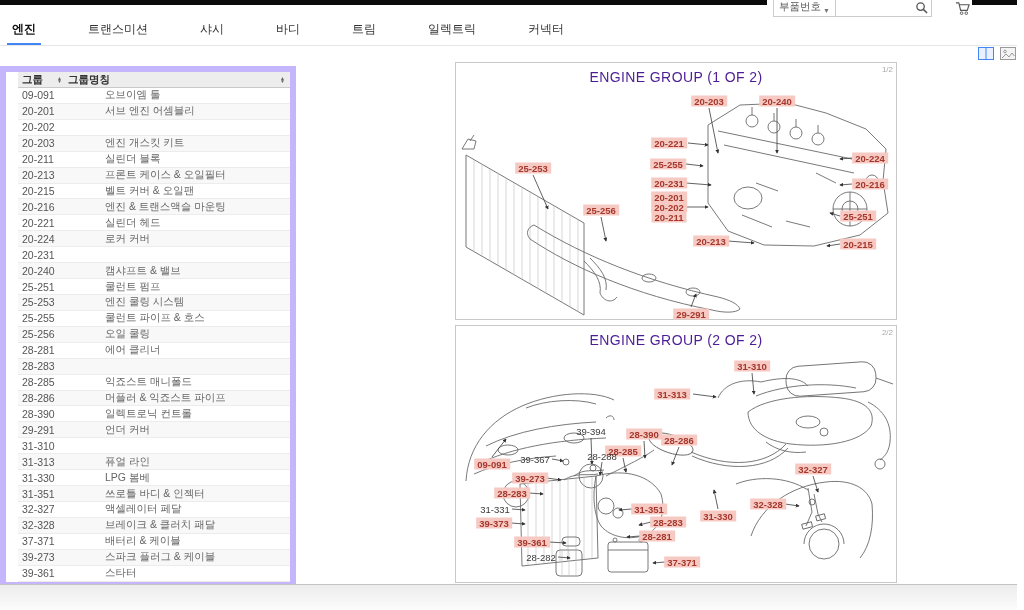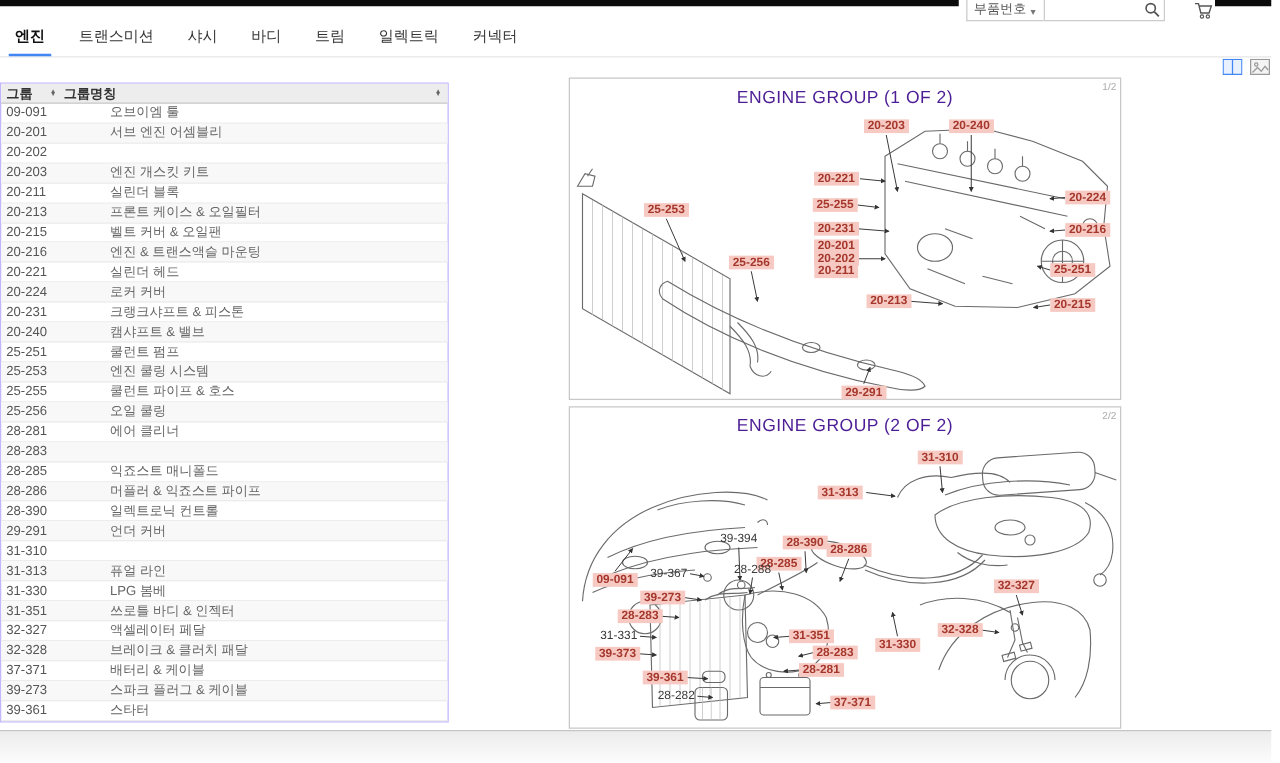--- a/index.html
+++ b/index.html
@@ -13,30 +13,30 @@
           font-size:10.5px;color:#555;display:flex;align-items:flex-end;justify-content:space-between;
           padding:2px 5px;background:#fff;cursor:pointer;}
   .cat-dd .caret{font-size:7px;color:#777;}
   .search-box{position:absolute;left:68px;top:-8px;width:97px;height:25px;border:1px solid #ccc;background:#fff;}
   .search-box input{position:absolute;left:2px;top:6px;width:72px;height:16px;border:none;outline:none;font-size:10px;}
   .mag{position:absolute;right:3px;bottom:2px;width:13px;height:13px;cursor:pointer;}
   .cart{position:absolute;left:188px;top:1px;width:16px;height:15px;cursor:pointer;}
 
   
   .tabbar{position:absolute;left:0;top:18px;width:1017px;height:28px;display:flex;align-items:flex-end;
-          padding-left:7px;border-bottom:1px solid #e6e6e6;background:#fff;}
+          padding-left:7px;border-bottom:1px solid #e6e6e6;background:#fff;gap:25px;}
   .tab{font-size:12px;color:#333;padding:6px 5px 7px 5px;margin-right:17px;cursor:pointer;white-space:nowrap;}
   .tab.active{color:#111;font-weight:bold;border-bottom:2px solid #4285f4;padding-bottom:5px;}
 
   
   .view-icons{position:absolute;left:978px;top:47px;display:flex;gap:6px;z-index:4;}
   .vicon{width:16px;height:13px;cursor:pointer;}
 
   
-  .grp-table{position:absolute;left:0;top:66px;width:359px;border:1px solid #c4b5fd;background:#fff;font-size:10.5px;}
+  .grp-table{position:absolute;left:0;top:66px;width:296px;border:6px solid #c4b5fd;background:#fff;font-size:10.5px;padding-left:12px;}
   .thead{display:flex;height:16px;background:#ededed;border-bottom:1px solid #c9c9c9;
          font-weight:bold;color:#333;font-size:10.5px;align-items:center;}
   .thead .c1{width:45px;padding-left:4px;display:flex;align-items:center;gap:14px;}
   .thead .c2{flex:1;padding-left:5px;display:flex;align-items:center;justify-content:space-between;padding-right:5px;}
   .sort{display:inline-flex;flex-direction:column;line-height:3px;font-size:5px;color:#666;cursor:pointer;}
   .trow{display:flex;height:15.93px;align-items:center;border-bottom:1px solid #ececec;cursor:pointer;}
   .trow:nth-child(even){background:#f8f8f8;}
   .trow .c1{width:45px;padding-left:4px;color:#555;}
   .trow .c2{flex:1;padding-left:5px;color:#666;margin-left:37px;}
 
@@ -154,21 +154,20 @@
         <div class="trow">
       <div class="c1">20-221</div>
       <div class="c2">실린더 헤드</div>
     </div>
         <div class="trow">
       <div class="c1">20-224</div>
       <div class="c2">로커 커버</div>
     </div>
         <div class="trow">
       <div class="c1">20-231</div>
-      <div class="c2">크랭크샤프트 &amp; 피스톤</div>
     </div>
         <div class="trow">
       <div class="c1">20-240</div>
       <div class="c2">캠샤프트 &amp; 밸브</div>
     </div>
         <div class="trow">
       <div class="c1">25-251</div>
       <div class="c2">쿨런트 펌프</div>
     </div>
         <div class="trow">

